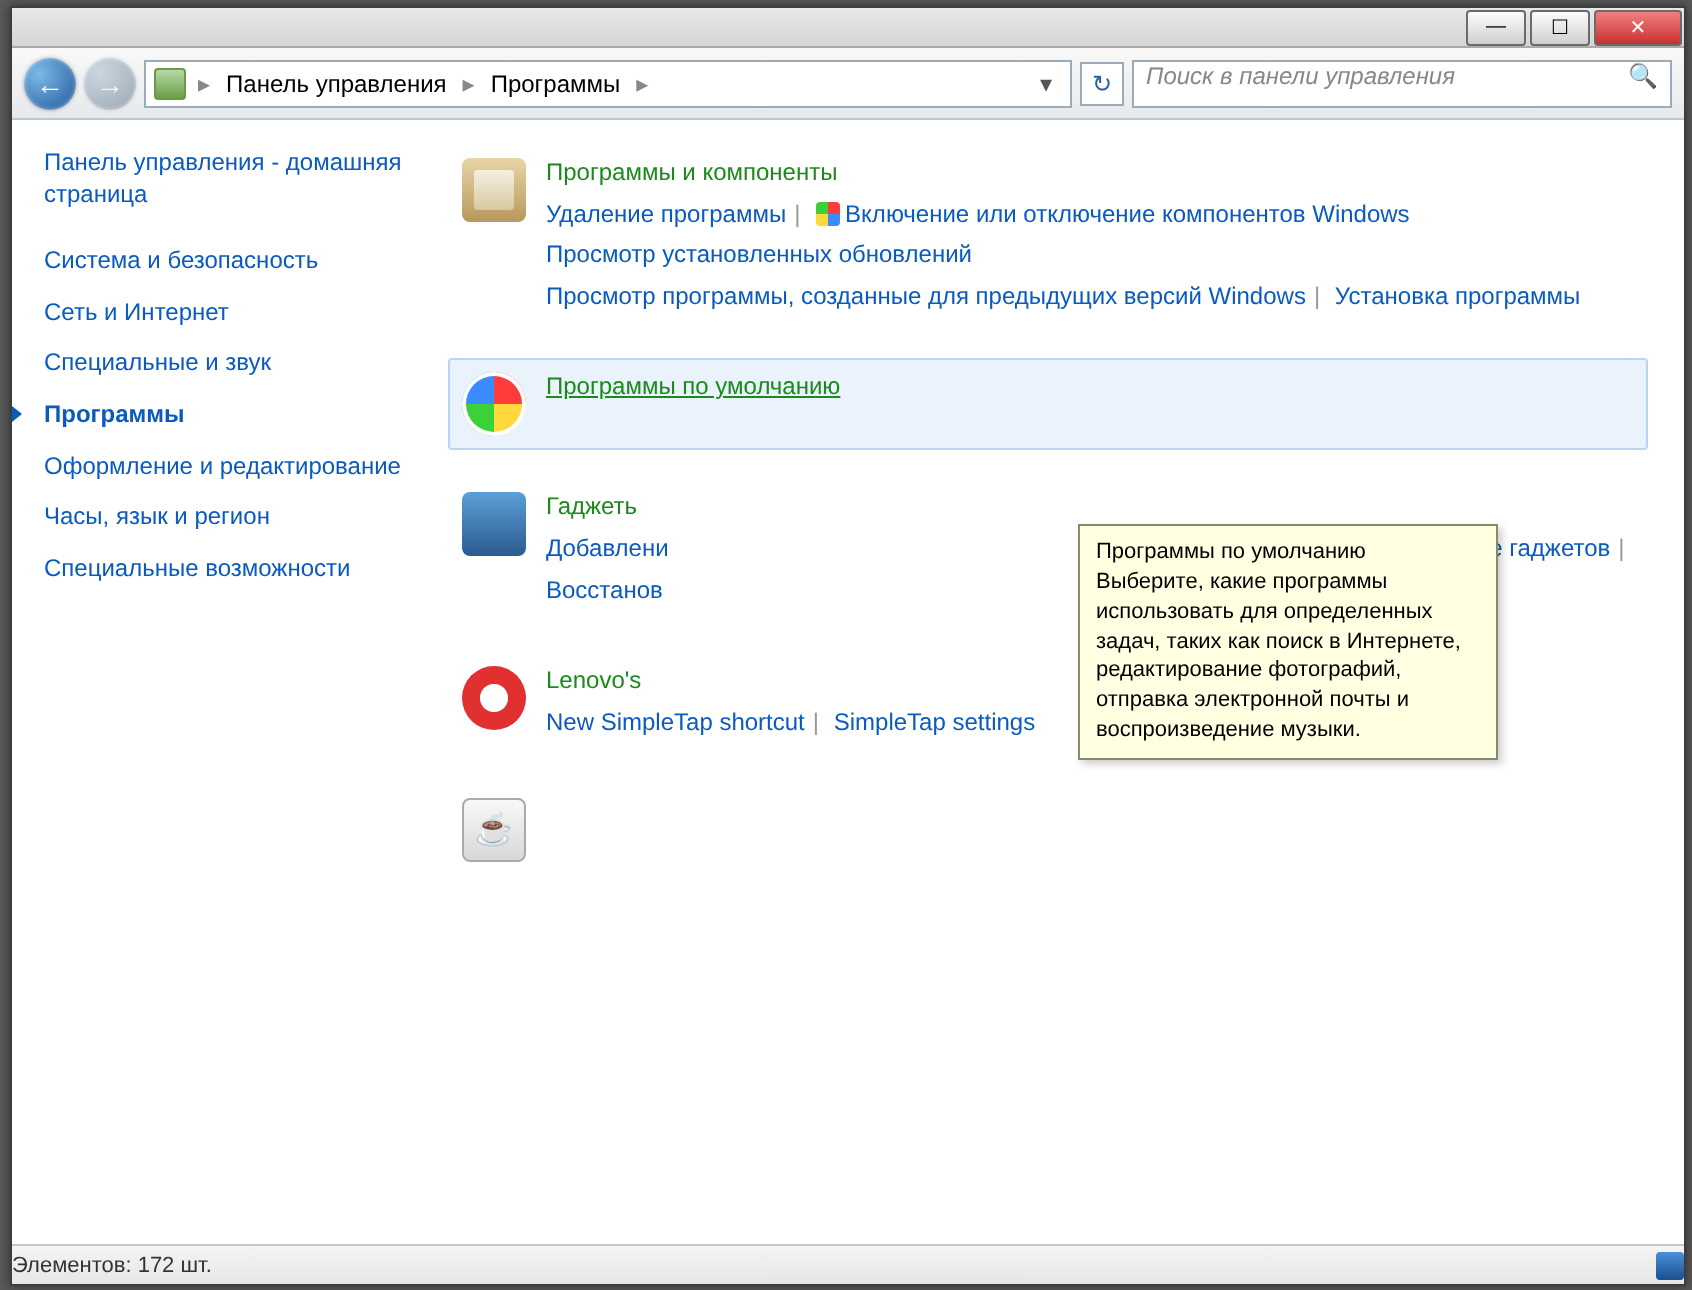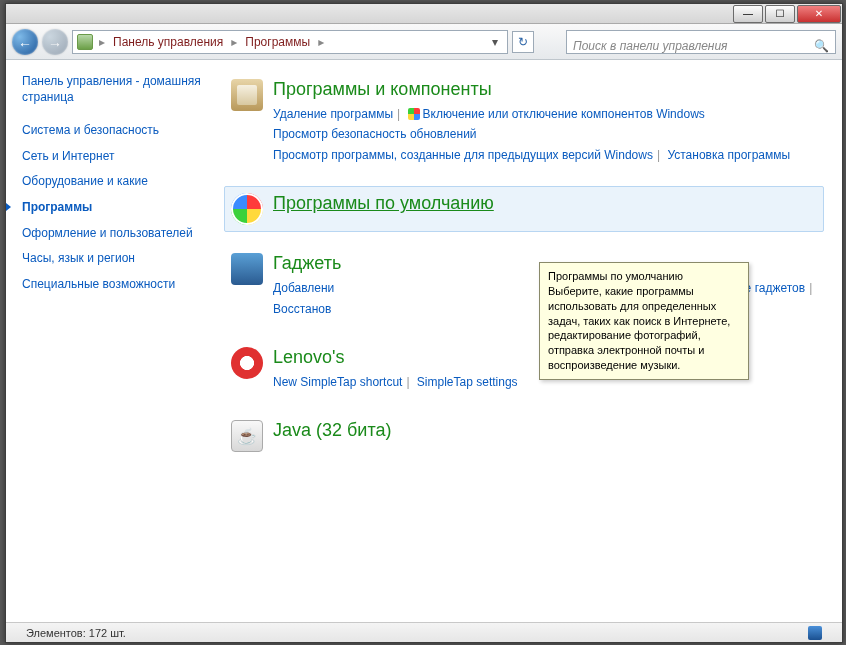--- a/index.html
+++ b/index.html
@@ -8,50 +8,50 @@
   .titlebar { height: 20px; background: linear-gradient(to bottom, #e8e8e8, #d6d6d6); display: flex; justify-content: flex-end; align-items: center; border-bottom: 1px solid #aaa; }
   .winbtn { width: 30px; height: 18px; margin: 0 1px; border: 1px solid #6b6b6b; border-radius: 2px; display: flex; align-items: center; justify-content: center; font-size: 10px; cursor: default; }
   .winbtn.min { background: linear-gradient(#fdfdfd,#cfcfcf); }
   .winbtn.max { background: linear-gradient(#fdfdfd,#cfcfcf); }
   .winbtn.close { background: linear-gradient(#f08080,#c93030); color: #fff; width: 44px; }
   .navbar { height: 36px; background: linear-gradient(#f9f9f9,#e6e9ec); border-bottom: 1px solid #bfc6cc; display: flex; align-items: center; padding: 0 6px; gap: 4px; }
   .navbtn { width: 26px; height: 26px; border-radius: 50%; background: radial-gradient(circle at 30% 30%, #7db9e8, #1e5799); display: flex; align-items: center; justify-content: center; color: #fff; font-size: 14px; box-shadow: inset 0 0 2px rgba(255,255,255,.6), 0 0 2px rgba(0,0,0,.3); }
   .navbtn.fwd { opacity: .45; filter: grayscale(60%); }
   .addrbar { flex: 1; height: 24px; background: #fff; border: 1px solid #9daab7; display: flex; align-items: center; padding: 0 4px; gap: 4px; }
   .addr-icon { width: 16px; height: 16px; background: linear-gradient(#b8d8a8,#6ca048); border: 1px solid #6a9a48; border-radius: 2px; }
-  .crumb { color: #7f1d1d; padding: 0 2px; }
+  .crumb { color: #000000; padding: 0 2px; }
   .crumb-sep { color: #888; padding: 0 2px; }
   .addr-drop { width: 16px; text-align: center; color: #555; }
   .refresh { width: 22px; height: 22px; border: 1px solid #9daab7; background: #fff; display: flex; align-items: center; justify-content: center; color: #2a63a6; font-size: 12px; }
-  .searchbox { width: 270px; height: 24px; background: #fff; border: 1px solid #9daab7; display: flex; align-items: flex-end; padding: 0 6px; color: #888; font-style: italic; gap: 6px; margin-left: 28px; }
+  .searchbox { width: 270px; height: 24px; background: #fff; border: 1px solid #9daab7; display: flex; align-items: flex-start; padding: 0 6px; color: #888; font-style: italic; gap: 6px; }
   .searchbox .mag { color: #3a6ea5; font-style: normal; }
   .body { display: flex; height: 517px; background: #fff; }
   .sidebar { width: 208px; padding: 14px 10px 10px 16px; border-right: none; }
   .side-link { color: #0a5bbf; margin-bottom: 10px; cursor: pointer; line-height: 1.3; }
   .side-link.active { color: #0a5bbf; font-weight: 700; position: relative; }
   .side-link.active::before { content: ""; position: absolute; left: -16px; top: 3px; border-left: 5px solid #0a5bbf; border-top: 4px solid transparent; border-bottom: 4px solid transparent; }
   .content { flex: 1; padding: 12px 18px 10px 10px; overflow: auto; position: relative; }
   .category { display: flex; gap: 10px; margin-bottom: 14px; padding: 6px; border: 1px solid transparent; }
   .category.hl { background: #eaf3fb; border: 1px solid #b8d6f2; border-radius: 2px; }
   .cat-icon { width: 32px; height: 32px; flex-shrink: 0; border-radius: 4px; }
   .ic-prog { background: linear-gradient(#e8d5a8,#b8985a); position: relative; }
   .ic-prog::after{content:"";position:absolute;inset:6px;background:linear-gradient(#f6f0e0,#d8c8a0);border-radius:2px;}
   .ic-def { background: conic-gradient(#ff3b3b 0 90deg,#ffd93b 90deg 180deg,#3bd13b 180deg 270deg,#3b8bff 270deg 360deg); border-radius: 50%; box-shadow: 0 0 0 2px #fff inset; }
   .ic-gad { background: linear-gradient(#5aa0d6,#2a5a90); }
   .ic-len { background: radial-gradient(circle,#fff 30%,#e03030 32%); border-radius: 50%; }
   .ic-java { background: linear-gradient(#f8f8f8,#d8d8d8); position: relative; border: 1px solid #aaa; }
   .ic-java::after{content:"☕";position:absolute;inset:0;display:flex;align-items:center;justify-content:center;font-size:16px;color:#c04020;}
   .cat-body { flex: 1; }
-  .cat-title { color: #1a8a1a; font-size: 18px; margin-bottom: 4px; }
+  .cat-title { color: #1a8a1a; font-size: 12px; margin-bottom: 4px; }
   .links { line-height: 1.7; }
   .lnk { color: #0a5bbf; cursor: pointer; white-space: nowrap; }
   .sep { color: #999; margin: 0 4px; }
   .shield { display: inline-block; width: 12px; height: 12px; background: conic-gradient(#ff3b3b 0 90deg,#3b8bff 90deg 180deg,#ffd93b 180deg 270deg,#3bd13b 270deg 360deg); border-radius: 2px; vertical-align: -2px; margin-right: 3px; }
   .tooltip { position: absolute; top: 202px; left: 325px; width: 210px; background: #ffffe1; border: 1px solid #8a8a6a; padding: 6px 8px; font-size: 11px; color: #000; line-height: 1.35; box-shadow: 2px 2px 4px rgba(0,0,0,.2); z-index: 10; }
-  .statusbar { height: 20px; background: linear-gradient(#f4f4f4,#e6e6e6); border-top: 1px solid #c8c8c8; display: flex; align-items: center; padding: 0 20px; font-size: 11px; color: #333; justify-content: space-between; position: absolute; bottom: 0; left: 0; right: 0; }
+  .statusbar { height: 20px; background: linear-gradient(#f4f4f4,#e6e6e6); border-top: 1px solid #c8c8c8; display: flex; align-items: center; padding: 0 0; font-size: 11px; color: #333; justify-content: space-between; position: absolute; bottom: 0; left: 0; right: 0; }
   .status-icon { width: 14px; height: 14px; background: linear-gradient(#4a90d9,#1a5090); border-radius: 2px; }
 </style>
 </head>
 <body>
 
 <div class="window">
   <div class="titlebar">
     <div class="winbtn min">—</div>
     <div class="winbtn max">☐</div>
     <div class="winbtn close">✕</div>
@@ -77,37 +77,37 @@
       <span class="mag">🔍</span>
     </div>
   </div>
 
   <div class="body">
     <div class="sidebar">
       <div class="side-link">Панель управления - домашняя страница</div>
       <div style="height:8px"></div>
       <div class="side-link">Система и безопасность</div>
       <div class="side-link">Сеть и Интернет</div>
-      <div class="side-link">Оборудование и какие</div>
+      <div class="side-link">Специальные и звук</div>
       <div class="side-link active">Программы</div>
-      <div class="side-link">Оформление и пользователей</div>
+      <div class="side-link">Оформление и редактирование</div>
       <div class="side-link">Часы, язык и регион</div>
       <div class="side-link">Специальные возможности</div>
     </div>
 
     <div class="content">
 
       <div class="category">
         <div class="cat-icon ic-prog"></div>
         <div class="cat-body">
           <div class="cat-title link">Программы и компоненты</div>
           <div class="links">
             <span class="lnk">Удаление программы</span><span class="sep">|</span>
             <span class="shield"></span><span class="lnk">Включение или отключение компонентов Windows</span><br>
-            <span class="lnk">Просмотр безопасность обновлений</span><br>
+            <span class="lnk">Просмотр установленных обновлений</span><br>
             <span class="lnk">Просмотр программы, созданные для предыдущих версий Windows</span><span class="sep">|</span>
             <span class="lnk">Установка программы</span>
           </div>
         </div>
       </div>
 
       <div class="category hl">
         <div class="cat-icon ic-def"></div>
         <div class="cat-body">
           <div class="cat-title link" style="text-decoration:underline">Программы по умолчанию</div>
@@ -136,23 +136,20 @@
           <div class="cat-title link">Lenovo's</div>
           <div class="links">
             <span class="lnk">New SimpleTap shortcut</span><span class="sep">|</span>
             <span class="lnk">SimpleTap settings</span>
           </div>
         </div>
       </div>
 
       <div class="category">
         <div class="cat-icon ic-java"></div>
-        <div class="cat-body">
-          <div class="cat-title link">Java (32 бита)</div>
-        </div>
       </div>
 
       <div class="tooltip">
         <div>Программы по умолчанию</div>
         <div>Выберите, какие программы использовать для определенных задач, таких как поиск в Интернете, редактирование фотографий, отправка электронной почты и воспроизведение музыки.</div>
       </div>
 
     </div>
   </div>
 

